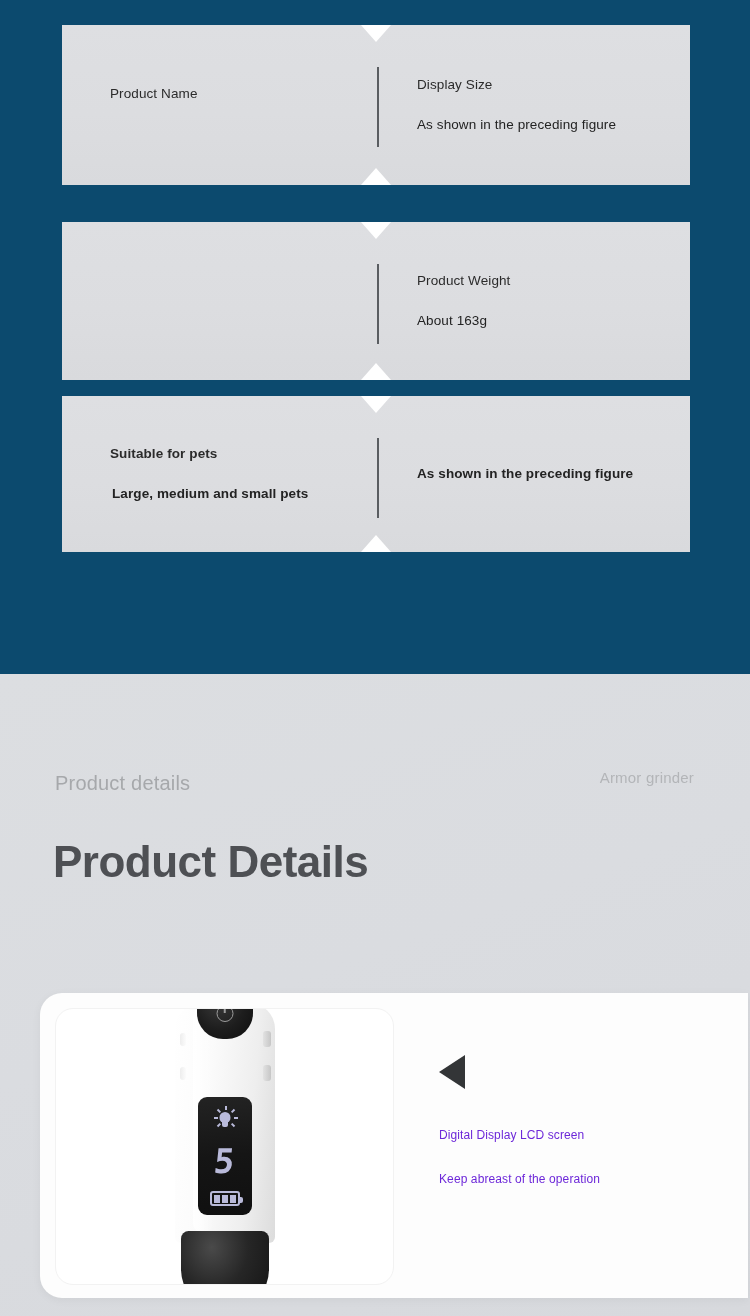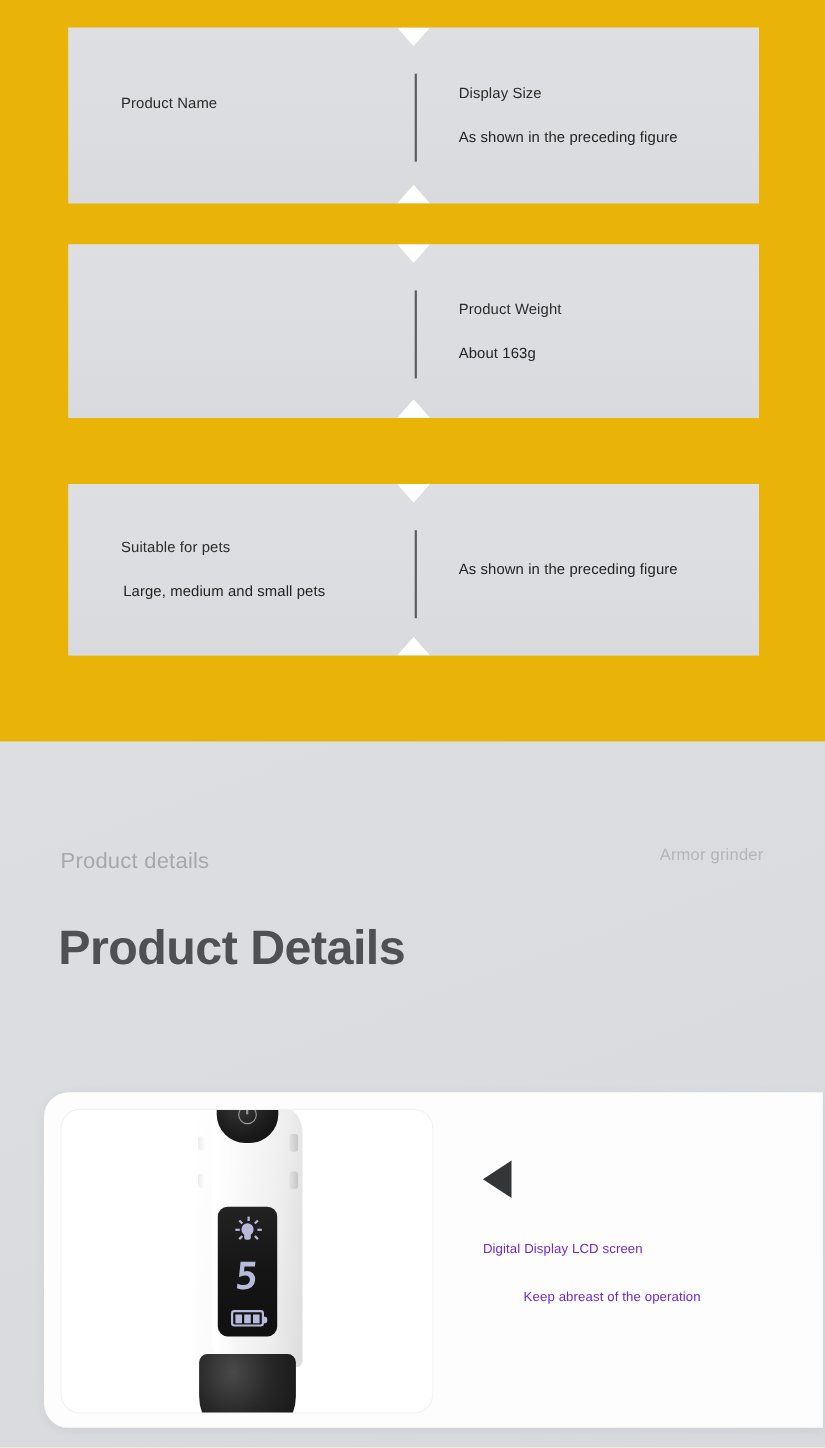--- a/index.html
+++ b/index.html
@@ -8,32 +8,32 @@
     width:750px; height:1316px;
     font-family:"Liberation Sans", sans-serif;
     background:#ffffff;
     overflow:hidden;
   }
   .page { position:relative; width:750px; height:1316px; }
 
   
   .spec-section {
     position:absolute; left:0; top:0; width:750px; height:746px;
-    background:#eab308;
+    background:#0c4a6e;
   }
 
   .spec-card {
     position:absolute;
     left:62px;
     width:628px;
     background:linear-gradient(180deg,#dedfe2 0%,#dcdde0 55%,#d9dadd 100%);
   }
   .spec-card.c1 { top:25px;  height:160px; }
   .spec-card.c2 { top:222px; height:158px; }
-  .spec-card.c3 { top:440px; height:156px; }
+  .spec-card.c3 { top:396px; height:156px;font-weight:bold; }
 
   
   .notch-top, .notch-bottom {
     position:absolute; left:50%; transform:translateX(-50%);
     width:30px; height:17px;
   }
   .notch-top { top:0; background:#ffffff;
     clip-path:polygon(0 0, 100% 0, 50% 100%); }
   .notch-bottom { bottom:0; background:#ffffff;
     clip-path:polygon(50% 0, 100% 100%, 0 100%); }
@@ -214,21 +214,21 @@
     width:0; height:0;
     border-top:17px solid transparent;
     border-bottom:17px solid transparent;
     border-right:26px solid #333537;
     margin-bottom:38px;
   }
   .callout-line {
     font-size:12px; color:#6d28d9; line-height:1.35;
     letter-spacing:0.1px;
   }
-  .callout-line + .callout-line { margin-top:28px;margin-left:37px; }
+  .callout-line + .callout-line { margin-top:28px; }
 </style>
 </head>
 <body>
 
 <div class="page">
 
   <section class="spec-section">
 
     <div class="spec-card c1">
       <div class="notch-top"></div>

